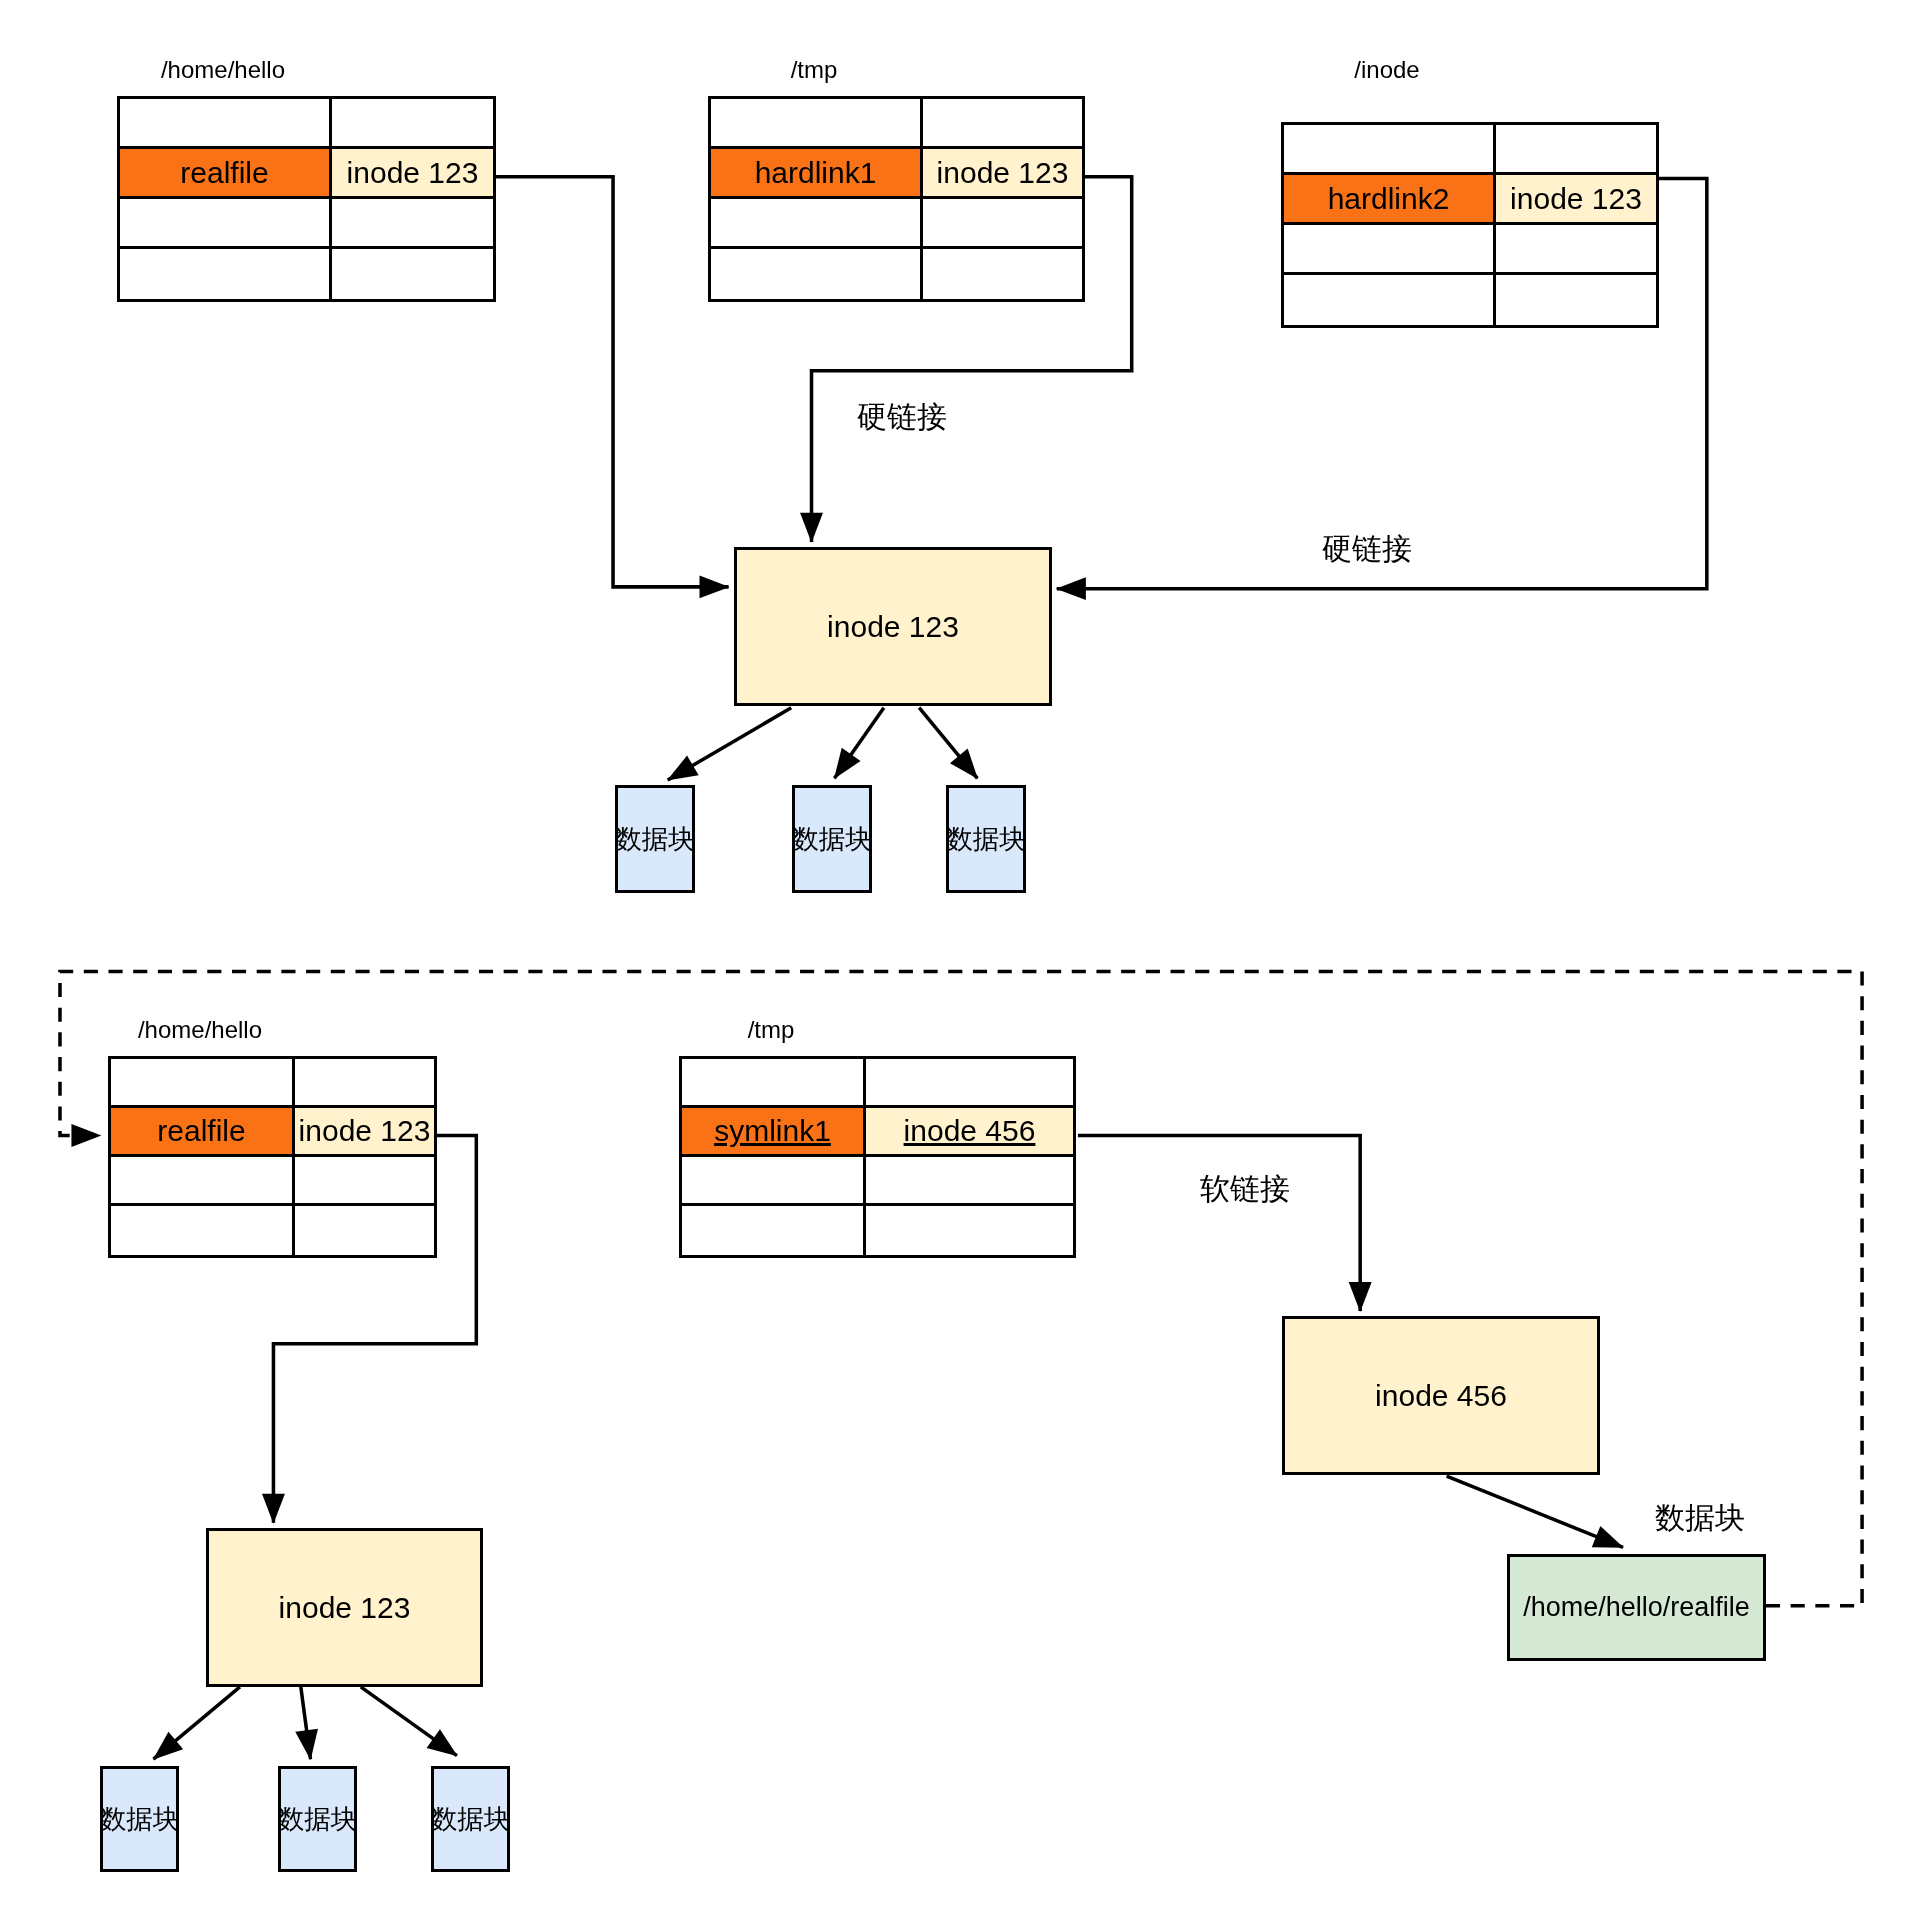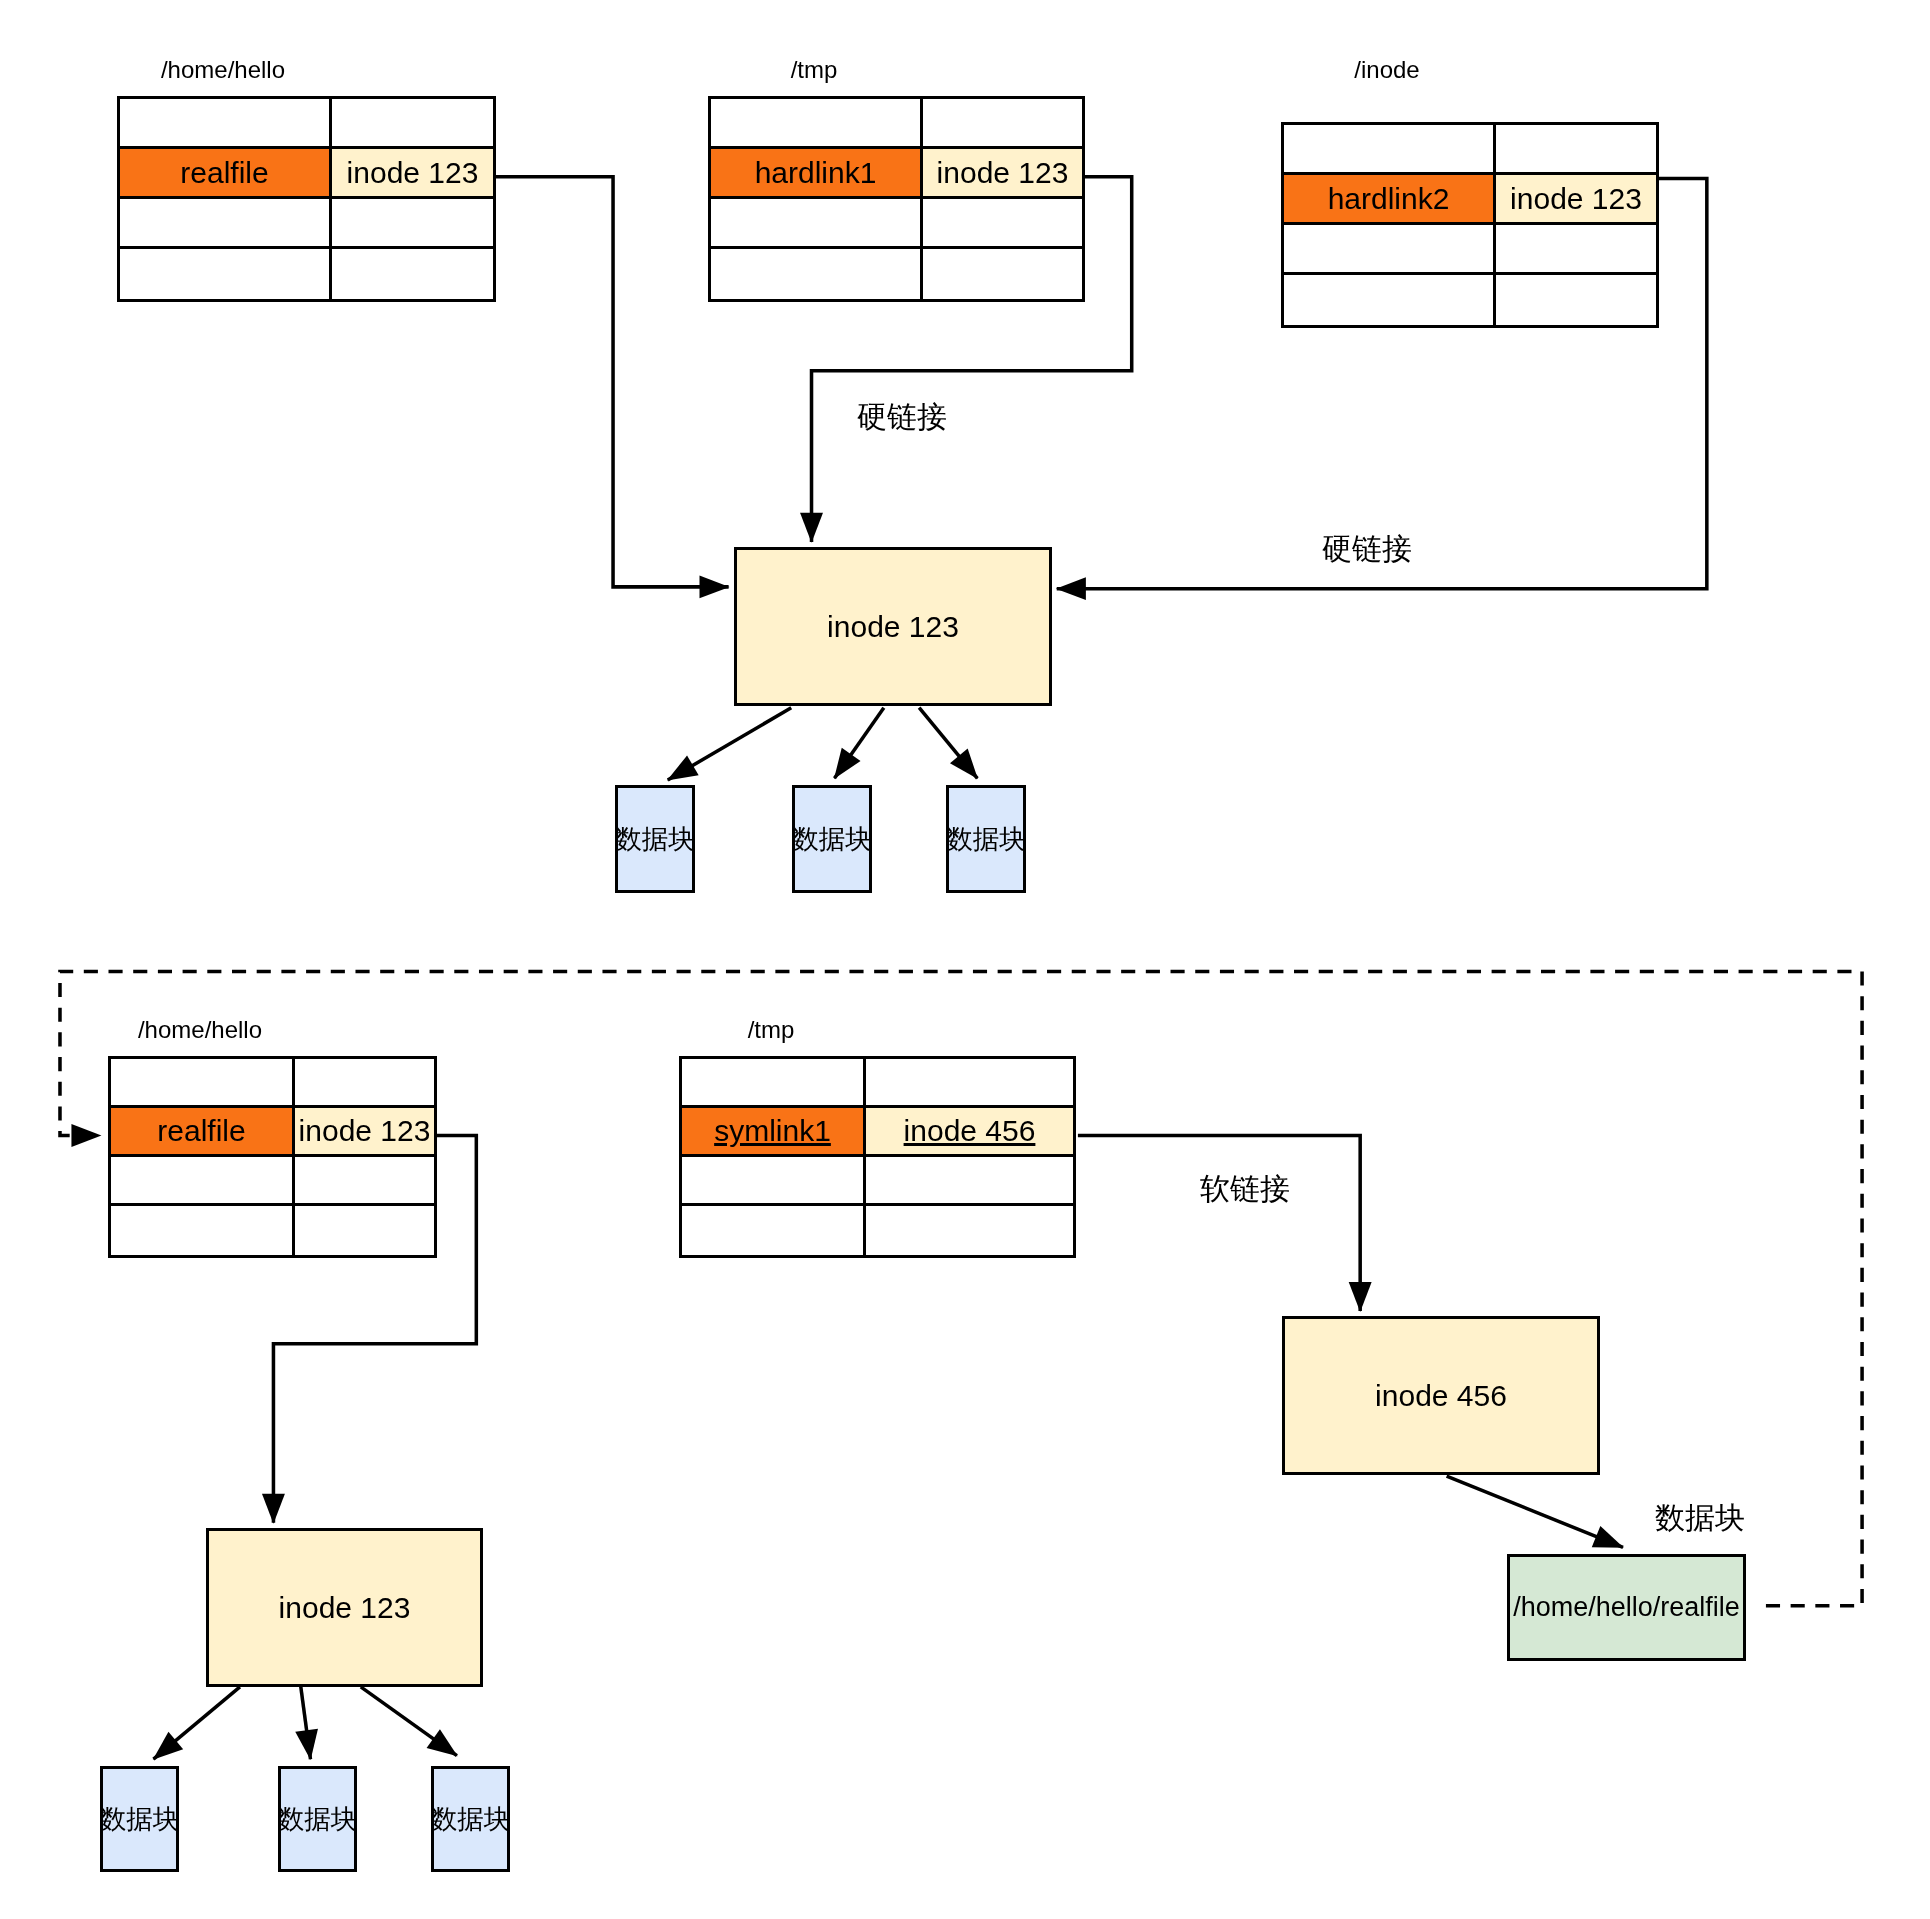--- a/index.html
+++ b/index.html
@@ -161,16 +161,16 @@
   <div class="box box-blue" style="left:100px;top:1766px;width:79px;height:106px;">数据块</div>
   <div class="box box-blue" style="left:278px;top:1766px;width:79px;height:106px;">数据块</div>
   <div class="box box-blue" style="left:431px;top:1766px;width:79px;height:106px;">数据块</div>
 
   <div class="lbl" style="left:1166px;top:1171px;">软链接</div>
 
   <div class="box box-yellow" style="left:1282px;top:1316px;width:318px;height:159px;">inode 456</div>
 
   <div class="lbl" style="left:1621px;top:1500px;">数据块</div>
 
-  <div class="box box-green" style="left:1507px;top:1554px;width:239px;height:107px;">/home/hello/realfile</div>
+  <div class="box box-green" style="left:1507px;top:1554px;width:259px;height:107px;">/home/hello/realfile</div>
 
 </div>
 
 
 </body></html>

